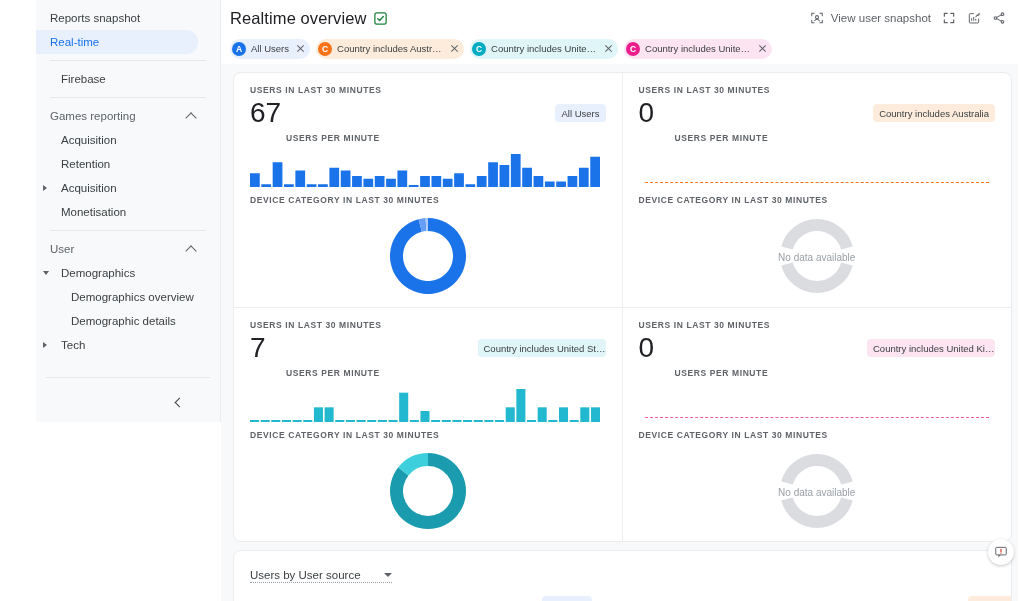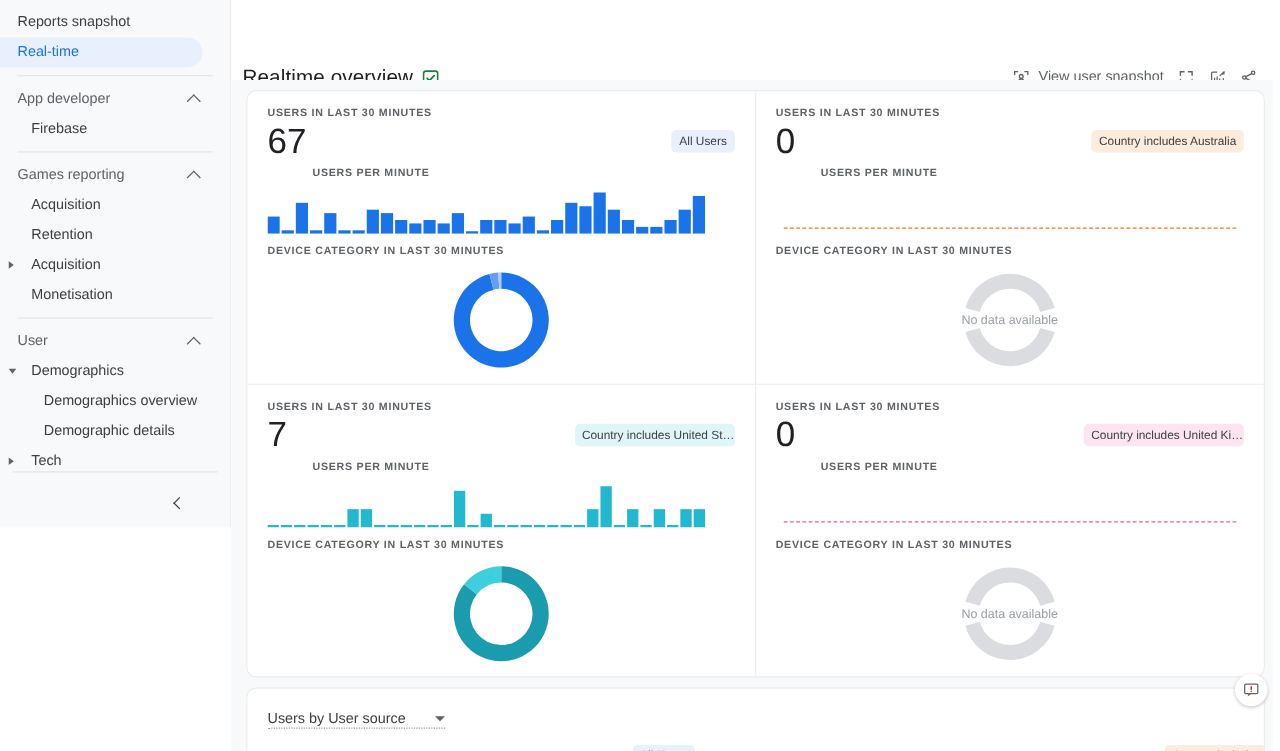--- a/index.html
+++ b/index.html
@@ -13,20 +13,21 @@
   #app { position: relative; width: 1024px; height: 601px; display: flex; background:#fff; }
 
   
   .sidebar {
     width: 185px; height: 422px;
     background: #f8f9fa;
     border-right: 1px solid #ececec;
     position: relative;
     flex: 0 0 185px;
     padding-top: 6px;
+    margin-left: 36px;
   }
   .nav-item {
     height: 24px;
     display: flex; align-items: center;
     font-size: 11.5px;
     color: #3c4043;
     padding-left: 14px;
     cursor: pointer;
     position: relative;
     white-space: nowrap;
@@ -93,21 +94,20 @@
     flex: 1 1 auto; height: 601px;
     position: relative;
     background: #fff;
     overflow: hidden;
   }
   .topbar {
     height: 36px;
     display:flex; align-items:center;
     padding: 0 14px 0 0;
     position: relative;
-    margin-top: 44px;
   }
   .page-title {
     font-size: 16.5px; font-weight: 400; color: #202124;
     padding-left: 9px; letter-spacing: .1px;
     display: flex; align-items: center; gap: 6px;
   }
   .title-badge { display:flex; align-items:center; }
   .topbar-right {
     margin-left: auto;
     display:flex; align-items:center; gap: 11px;
@@ -239,24 +239,20 @@
 
   <div class="sidebar">
     <div id="nav-list">
         <div class="nav-item root  ">
           <span>Reports snapshot</span>
         </div>
         <div class="nav-item root active ">
           <span>Real-time</span>
         </div>
         <div class="nav-divider"></div>
-        <div class="nav-item root  section">
-          <span>App developer</span>
-          <span class="chev-up"></span>
-        </div>
         <div class="nav-item lvl1  ">
           <span>Firebase</span>
         </div>
         <div class="nav-divider"></div>
         <div class="nav-item root  section">
           <span>Games reporting</span>
           <span class="chev-up"></span>
         </div>
         <div class="nav-item lvl1  ">
           <span>Acquisition</span>

